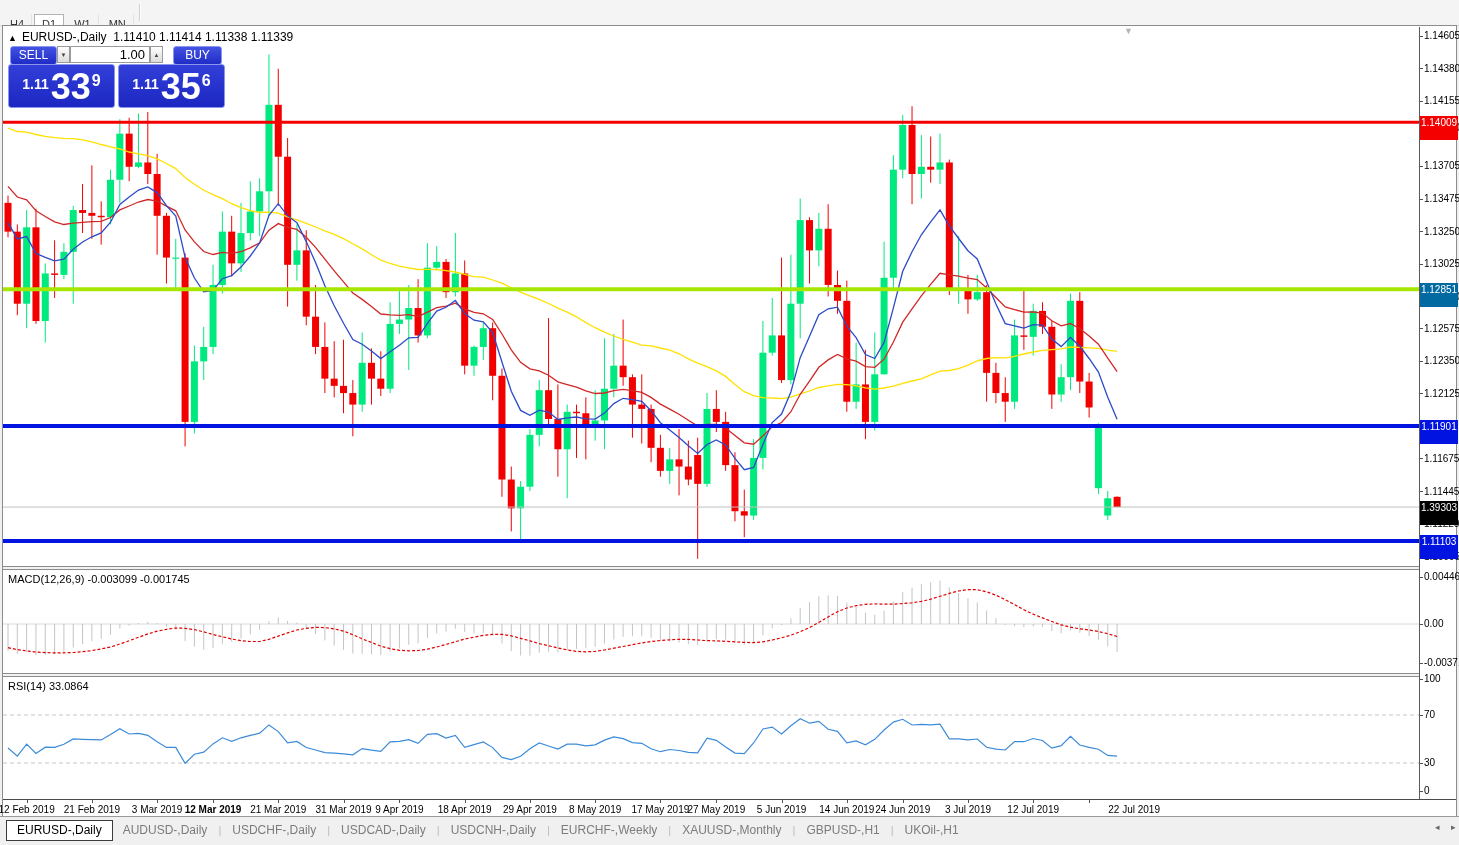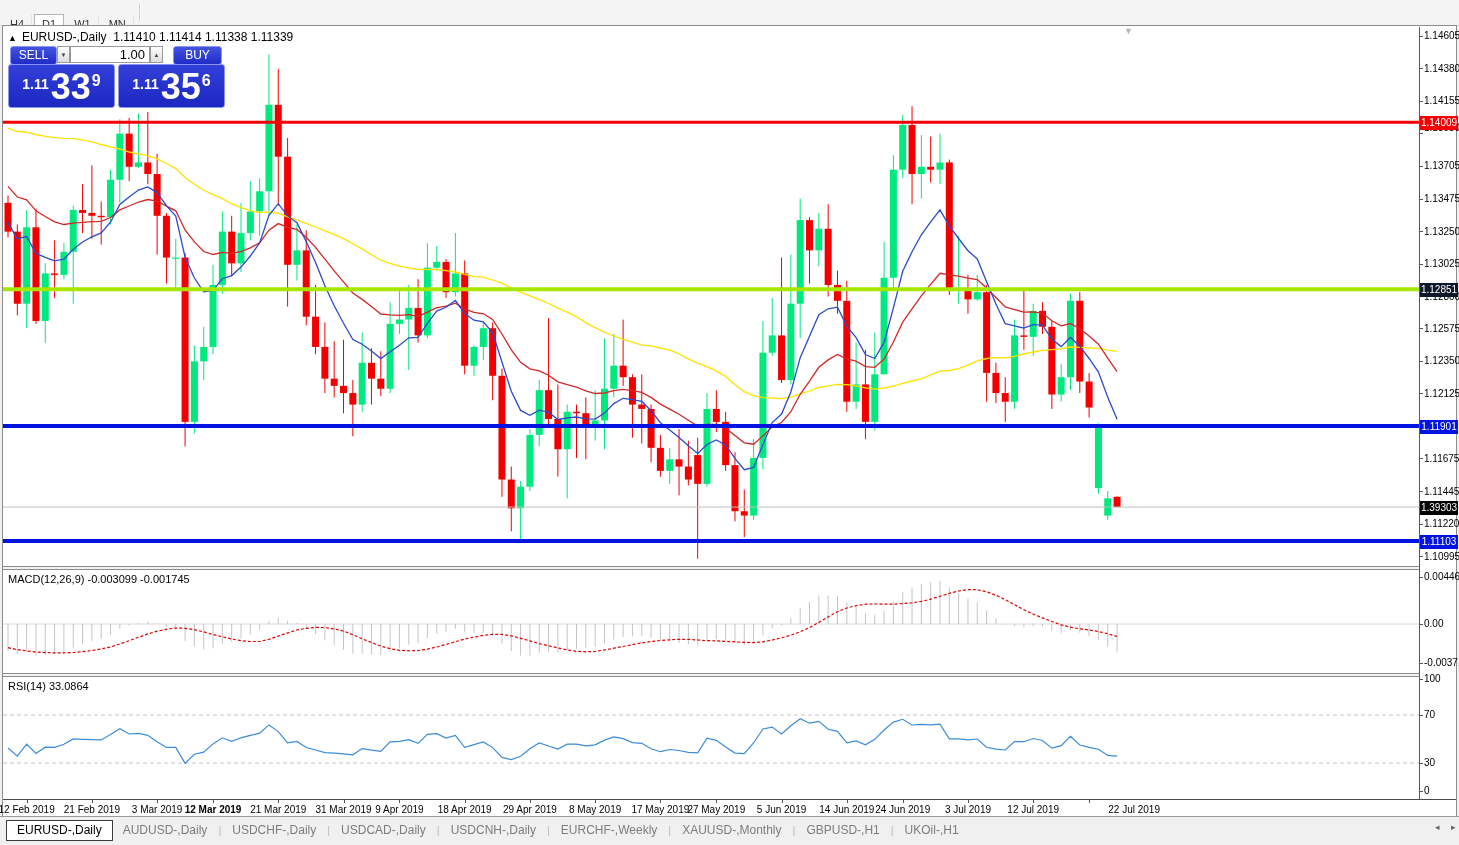--- a/index.html
+++ b/index.html
@@ -10,21 +10,21 @@
   .tf-btn{float:left;margin:14px 0 0 2px;padding:3px 7px;font-size:11px;color:#333;
     border:1px solid transparent;border-right:1px solid #e3e3e3;cursor:default;}
   .tf-btn.active{background:#fff;border:1px solid #b3b3b3;}
   .tb-sep{float:left;width:1px;height:17px;margin:4px 5px;background:#cfcfcf;border-right:1px solid #fff;}
   
   #frame{left:2px;top:25px;width:1453px;height:791px;background:#fff;border:1px solid #8c8c8c;}
   .divider{left:3px;width:1416px;height:2px;background:#f2f2f2;border-top:1px solid #8c8c8c;border-bottom:1px solid #8c8c8c;}
   #vaxis-sep{left:1419px;top:27px;width:1px;height:772px;background:#5a5a5a;}
   #axis-col{left:1420px;top:27px;width:36px;height:772px;background:#fff;}
   .ytick-label{position:absolute;left:1424px;font-size:10px;color:#000;white-space:nowrap;}
-  .lvl-label{position:absolute;left:1420px;width:38px;height:14px;line-height:13px;
+  .lvl-label{position:absolute;left:1420px;width:38px;height:24px;line-height:13px;
     font-size:10px;text-align:center;color:#fff;white-space:nowrap;}
   #date-strip{left:3px;top:799px;width:1453px;height:16px;background:#fff;border-top:1px solid #4a4a4a;}
   .xtick{position:absolute;top:800px;width:1px;height:3px;background:#555;}
   .xlabel{position:absolute;top:804px;width:70px;margin-left:-35px;text-align:center;font-size:10px;color:#000;white-space:nowrap;}
   .ind-label{position:absolute;left:8px;font-size:11px;color:#000;white-space:nowrap;}
   
   #chart-title{left:8px;top:30px;font-size:12px;color:#000;white-space:nowrap;}
   #chart-title .tri{font-size:9px;margin-right:5px;}
   .blue-btn{background:linear-gradient(#4353e2,#1f2cc6);color:#fff;border:1px solid #8a95f0;
     border-radius:3px;font-size:12px;text-align:center;line-height:16px;}
@@ -515,21 +515,21 @@
 <div class="ytick-label" style="top: 387.779px;">1.12125</div>
 <div style="position: absolute; left: 1419px; top: 458.132px; width: 4px; height: 1px; background: rgb(85, 85, 85);"></div>
 <div class="ytick-label" style="top: 452.632px;">1.11675</div>
 <div style="position: absolute; left: 1419px; top: 491.279px; width: 4px; height: 1px; background: rgb(85, 85, 85);"></div>
 <div class="ytick-label" style="top: 485.779px;">1.11445</div>
 <div style="position: absolute; left: 1419px; top: 523.706px; width: 4px; height: 1px; background: rgb(85, 85, 85);"></div>
 <div class="ytick-label" style="top: 518.206px;">1.11220</div>
 <div style="position: absolute; left: 1419px; top: 556.132px; width: 4px; height: 1px; background: rgb(85, 85, 85);"></div>
 <div class="ytick-label" style="top: 550.632px;">1.10995</div>
 <div class="lvl-label" style="top: 115.762px; background: rgb(245, 0, 0);">1.14009</div>
-<div class="lvl-label" style="top: 282.65px; background: #0f172a;">1.12851</div>
+<div class="lvl-label" style="top: 282.65px; background: #0369a1;">1.12851</div>
 <div class="lvl-label" style="top: 419.562px; background: rgb(0, 19, 224);">1.11901</div>
 <div class="lvl-label" style="top: 534.568px; background: rgb(0, 19, 224);">1.11103</div>
 <div class="lvl-label" style="top: 500.556px; background: rgb(0, 0, 0);">1.39303</div>
 <div style="position: absolute; left: 1419px; top: 576.617px; width: 4px; height: 1px; background: rgb(85, 85, 85);"></div>
 <div class="ytick-label" style="top: 571.117px;">0.004465</div>
 <div style="position: absolute; left: 1419px; top: 623.5px; width: 4px; height: 1px; background: rgb(85, 85, 85);"></div>
 <div class="ytick-label" style="top: 618px;">0.00</div>
 <div style="position: absolute; left: 1419px; top: 662.508px; width: 4px; height: 1px; background: rgb(85, 85, 85);"></div>
 <div class="ytick-label" style="top: 657.008px;">-0.003715</div>
 <div style="position: absolute; left: 1419px; top: 678.5px; width: 4px; height: 1px; background: rgb(85, 85, 85);"></div>

